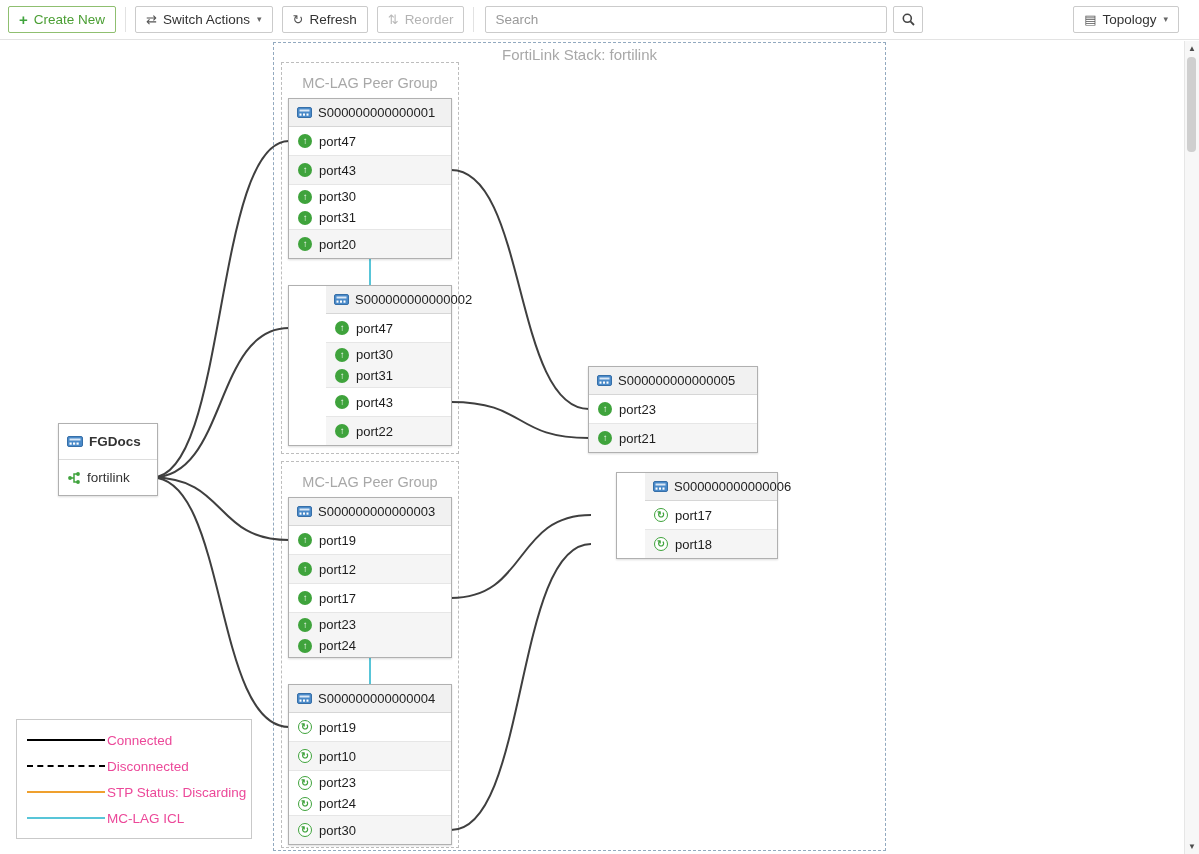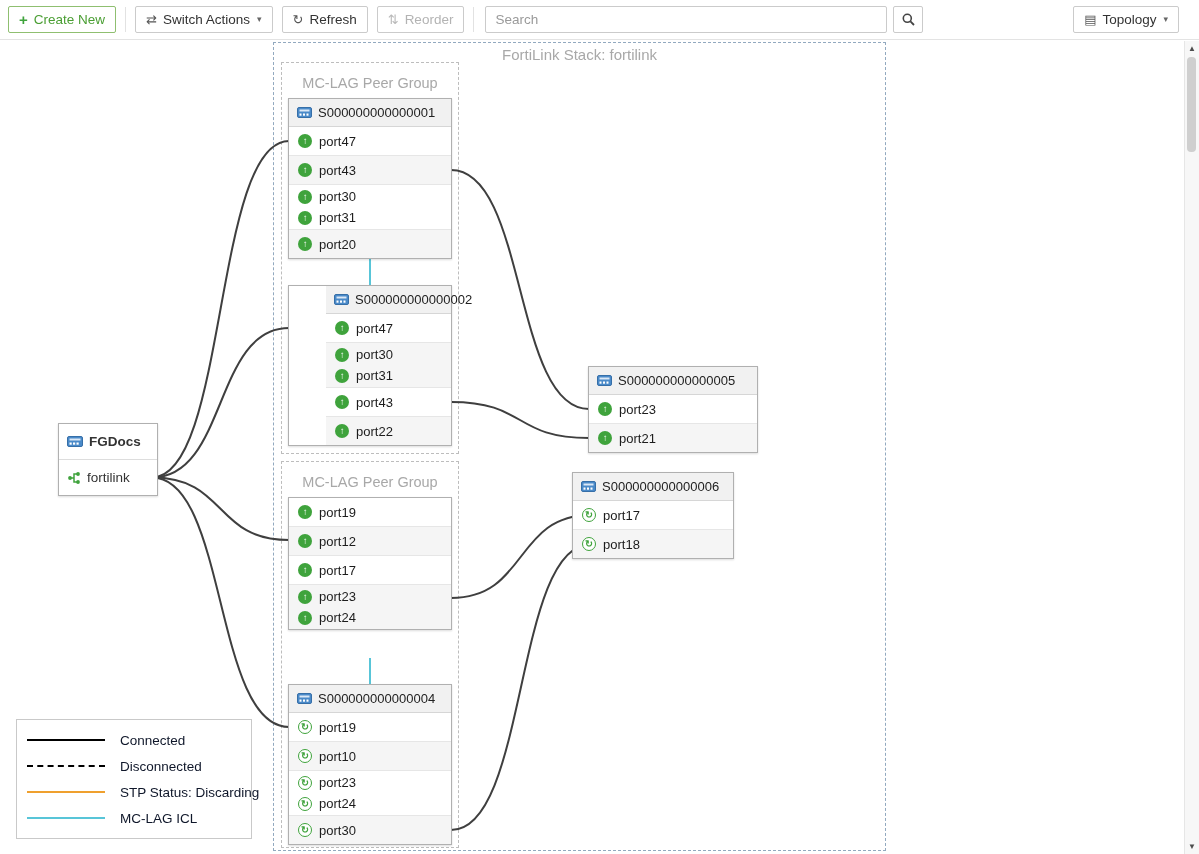--- a/index.html
+++ b/index.html
@@ -49,21 +49,21 @@
   
   #wires{position:absolute;left:0;top:0;z-index:1;pointer-events:none;}
   
   .node{position:absolute;background:#fff;border:1px solid #b0b0b0;z-index:2;
     box-shadow:0 1px 2px rgba(0,0,0,.14);box-sizing:border-box;}
   #node-s1{left:288px;top:98px;width:164px;}
   #node-s2{left:288px;top:285px;width:164px;padding-left:37px;}
   #node-s3{left:288px;top:497px;width:164px;}
   #node-s4{left:288px;top:684px;width:164px;}
   #node-s5{left:588px;top:366px;width:170px;}
-  #node-s6{left:572px;top:472px;width:162px;}
+  #node-s6{left:616px;top:472px;width:162px;padding-left:28px;}
   #node-fgt{left:58px;top:423px;width:100px;}
   .node-header{height:27px;display:flex;align-items:center;gap:6px;padding:0 8px;
     background:#f1f1f1;border-bottom:1px solid #d6d6d6;font-size:13px;color:#222;}
   .sw-icon{display:inline-flex;flex:0 0 auto;}
   .port-row{border-top:1px solid #e6e6e6;}
   .node-body .port-row:first-child{border-top:none;}
   .port-row.alt{background:#f5f5f5;}
   .port-line{height:28px;display:flex;align-items:center;gap:7px;padding:0 9px;
     font-size:13px;color:#1c1c1c;}
   .port-row.double{padding:1px 0;}
@@ -77,21 +77,21 @@
   .fgt-row.name{font-weight:700;border-bottom:1px solid #ddd;}
   
   .legend{position:absolute;left:16px;top:719px;width:236px;height:120px;background:#fff;
     border:1px solid #c9c9c9;z-index:3;box-sizing:border-box;padding:9px 10px;
     display:flex;flex-direction:column;justify-content:space-between;}
   .legend-row{display:flex;align-items:center;height:22px;}
   .legend-line{width:78px;height:0;border-top:2px solid #000;flex:0 0 auto;}
   .legend-line.disconnected{border-top-style:dashed;}
   .legend-line.stp{border-top-color:#efa02e;}
   .legend-line.mclag{border-top-color:#58c5d8;}
-  .legend-label{font-size:13.5px;color:#0f172a;margin-left:15px;white-space:nowrap;}
+  .legend-label{font-size:13.5px;color:#ec4899;margin-left:2px;white-space:nowrap;}
   
   .scrollbar{position:absolute;right:0;top:41px;bottom:0;width:15px;background:#f7f7f7;
     border-left:1px solid #e6e6e6;z-index:6;box-sizing:border-box;}
   .sb-arrow{position:absolute;left:0;width:100%;text-align:center;font-size:8px;color:#4d4d4d;cursor:pointer;}
   .sb-up{top:3px;}
   .sb-down{bottom:3px;}
   .sb-thumb{position:absolute;left:2px;right:3px;top:16px;height:95px;background:#cfcfcf;border-radius:4px;cursor:pointer;}
 </style>
 </head>
 <body>
@@ -258,20 +258,30 @@
       <div class="port-row alt">
         <div class="port-line">
           <span class="picon up">↑</span>
           <span>port22</span>
         </div>
       </div>
     </div>
 </div>
 
 <div class="node" id="node-s3">
+  <div class="node-header">
+    <svg class="sw-icon" width="15" height="11" viewBox="0 0 15 11">
+      <rect x="0.5" y="0.5" width="14" height="10" rx="1.5" fill="#4a8ac9" stroke="#366fa8"></rect>
+      <rect x="2.5" y="2.5" width="10" height="2" fill="#dbe8f6"></rect>
+      <rect x="2.5" y="6.5" width="2" height="2.2" fill="#fff"></rect>
+      <rect x="6" y="6.5" width="2" height="2.2" fill="#fff"></rect>
+      <rect x="9.5" y="6.5" width="2" height="2.2" fill="#fff"></rect>
+    </svg>
+    <span class="sw-name">S000000000000003</span>
+  </div>
   <div class="node-body">
       <div class="port-row">
         <div class="port-line">
           <span class="picon up">↑</span>
           <span>port19</span>
         </div>
       </div>
       <div class="port-row alt">
         <div class="port-line">
           <span class="picon up">↑</span>

